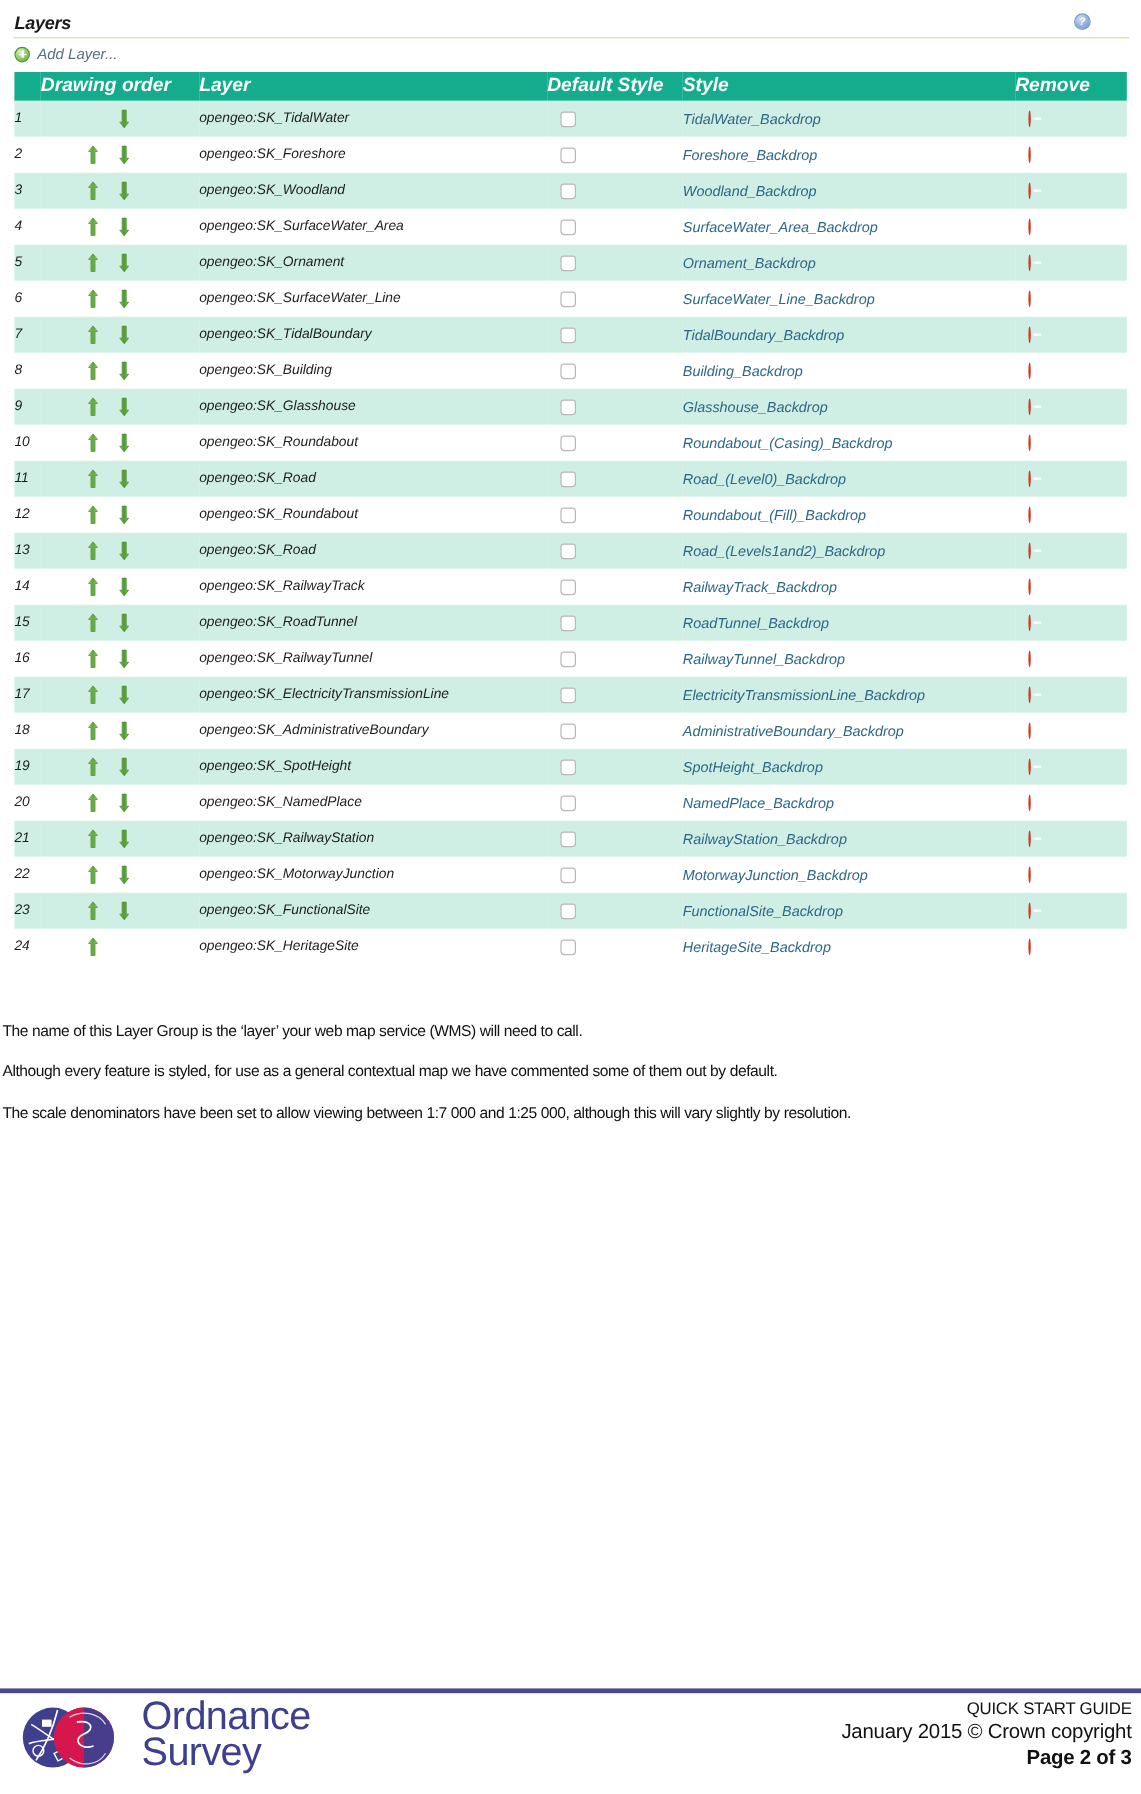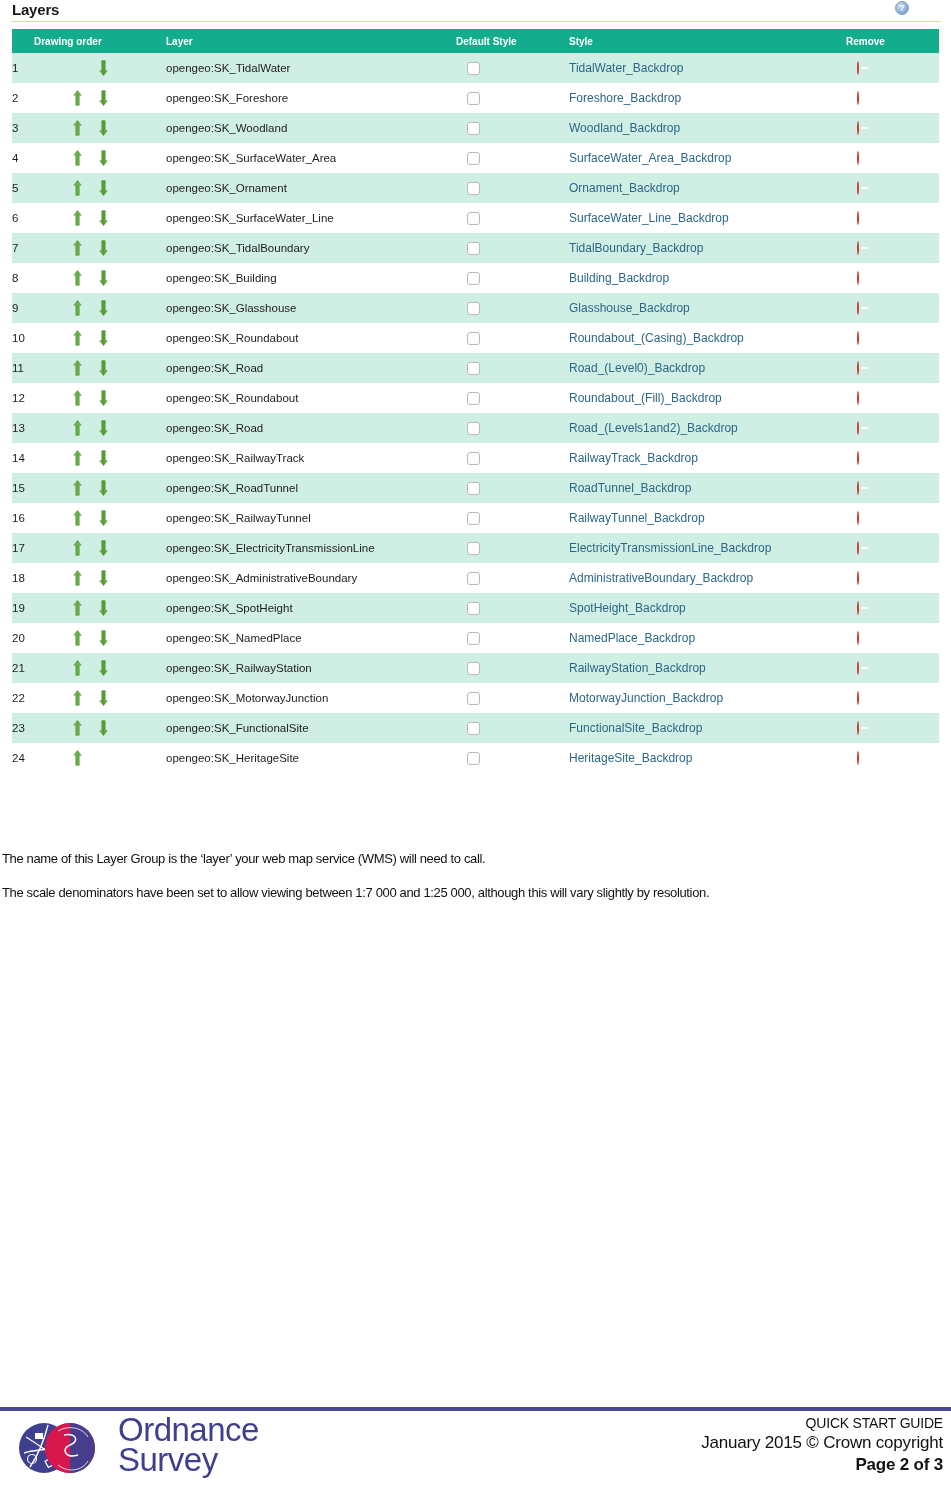--- a/index.html
+++ b/index.html
@@ -13,22 +13,23 @@
     position: relative;
     font-family: "Liberation Sans", sans-serif;
     color: #000;
     overflow: hidden;
   }
 
   
   .panel {
     position: absolute;
     left: 0;
-    top: 0;
+    top: 10px;
     width: 951px;
+    font-style: italic;
   }
   .panel-title {
     font-family: "Liberation Sans", sans-serif;
     font-weight: bold;
     font-size: 15px;
     color: #1a1a1a;
     padding: 1px 0 3px 12px;
     letter-spacing: -0.2px;
   }
   .panel-head-row {
@@ -95,21 +96,21 @@
     width: 927px;
     margin-left: 12px;
     border-collapse: collapse;
     table-layout: fixed;
     font-size: 12px;
   }
   .layers-table thead th {
     background: #13ad8e;
     color: #ffffff;
     font-weight: bold;
-    font-size: 10px;
+    font-size: 16px;
     text-align: left;
     height: 24px;
     padding: 0;
     vertical-align: middle;
     white-space: nowrap;
   }
   .col-order   { width: 22px; }
   .col-arrows  { width: 132px; }
   .col-layer   { width: 290px; }
   .col-default { width: 113px; }
@@ -261,20 +262,24 @@
 
 <div class="panel">
 
   <div class="panel-head-row">
     <div class="panel-title">Layers</div>
     <div class="help-icon">?</div>
   </div>
   <div class="title-rule"></div>
 
   <div class="add-links">
+    <div class="add-link">
+      <span class="plus-icon"></span>
+      <span class="add-link-label">Add Layer...</span>
+    </div>
   </div>
 
   <table class="layers-table">
     <colgroup>
       <col class="col-order">
         <col class="col-arrows">
         <col class="col-layer">
       <col class="col-default">
         <col class="col-style">
         <col class="col-remove">
@@ -1154,20 +1159,21 @@
           </td>
           <td class="cell-style"><a class="style-link">HeritageSite_Backdrop</a></td>
           <td class="cell-remove"><span class="remove-icon"></span></td>
         </tr>
       </tbody>
   </table>
 </div>
 
 <div class="body-copy">
   <p class="para">The name of this Layer Group is the ‘layer’ your web map service (WMS) will need to call.</p>
+  <p class="para">Although every feature is styled, for use as a general contextual map we have commented some of them out by default.</p>
   <p class="para gap-extra">The scale denominators have been set to allow viewing between 1:7 000 and 1:25 000, although this will vary slightly by resolution.</p>
 </div>
 
 <div class="footer">
   <div class="footer-rule"></div>
   <div class="footer-inner">
     <div class="os-logo">
       <svg width="88" height="66" viewBox="0 0 88 66" aria-hidden="true">
         <g>
           <circle cx="26" cy="33" r="25" fill="#3f3f8f"></circle>

